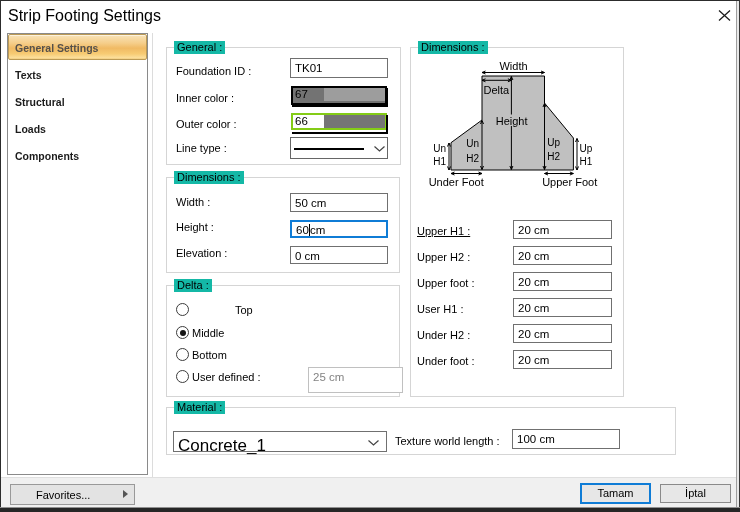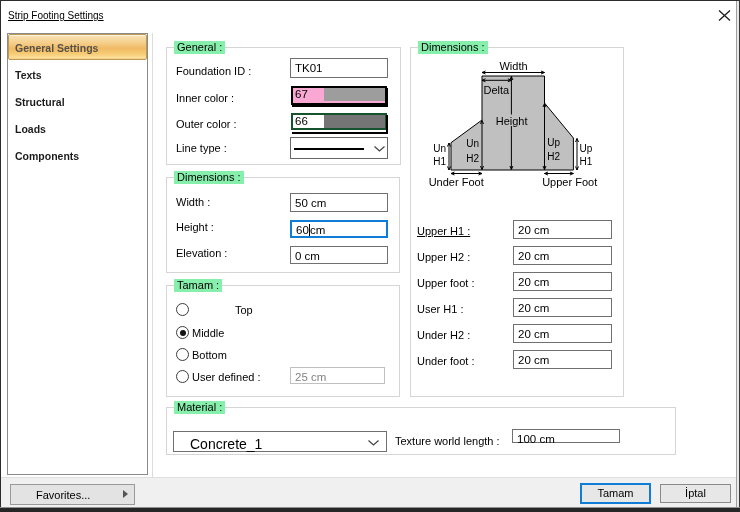--- a/index.html
+++ b/index.html
@@ -1,38 +1,38 @@
 <!DOCTYPE html>
 <html><head>
 <meta charset="utf-8">
 <style>
 * { margin:0; padding:0; box-sizing:border-box; }
 html,body { width:740px; height:512px; overflow:hidden; }
 body { position:relative; background:#fff; font-family:"Liberation Sans", sans-serif; font-size:11px; color:#000; }
 .abs { position:absolute; }
 .grp { position:absolute; border:1px solid #d5d5d5; }
-.glabel { position:absolute; top:-7px; left:7px; background:#86efac; padding:0 3px; font-size:11px; line-height:13px; white-space:nowrap; }
+.glabel { position:absolute; top:-7px; left:7px; background:#14b8a6; padding:0 3px; font-size:11px; line-height:13px; white-space:nowrap; }
 .lbl { position:absolute; font-size:11px; line-height:14px; white-space:nowrap; }
 .inp { position:absolute; border:1px solid #707070; background:#fff; font-size:11.5px; padding:3px 0 0 4px; line-height:13px; white-space:nowrap; }
 .rad { position:absolute; width:13px; height:13px; border:1px solid #3c3c3c; border-radius:50%; background:#fff; }
 .rad .dot { position:absolute; left:2.5px; top:2.5px; width:6px; height:6px; border-radius:50%; background:#151515; }
 .chev { position:absolute; width:11px; height:6px; }
 </style>
 </head>
 <body>
 
 <div class="abs" style="left:0;top:0;width:740px;height:1px;background:#2c2c2c;"></div>
 <div class="abs" style="left:0;top:0;width:1px;height:508px;background:#2c2c2c;"></div>
 <div class="abs" style="left:736px;top:1px;width:1px;height:507px;background:#9f9f9f;"></div>
 <div class="abs" style="left:737px;top:1px;width:2px;height:507px;background:#e9e9e9;"></div>
 <div class="abs" style="left:739px;top:0;width:1px;height:512px;background:#383838;"></div>
 <div class="abs" style="left:0;top:507px;width:740px;height:1px;background:#909090;"></div>
 <div class="abs" style="left:0;top:508px;width:740px;height:4px;background:#262626;"></div>
 
-<div class="abs" style="left:8px;top:9px;font-size:10px;line-height:14px;text-decoration:underline;">Strip Footing Settings</div>
+<div class="abs" style="left:8px;top:9px;font-size:16px;line-height:14px;">Strip Footing Settings</div>
 <svg class="abs" style="left:718px;top:10px;" width="13" height="11" viewBox="0 0 13 11">
   <path d="M1 0.5 L12 10.5 M12 0.5 L1 10.5" stroke="#1a1a1a" stroke-width="1.25" fill="none"></path>
 </svg>
 
 <div class="abs" style="left:1px;top:477px;width:735px;height:1px;background:#dfdfdf;"></div>
 <div class="abs" style="left:1px;top:478px;width:735px;height:29px;background:#f0f0f0;"></div>
 <div class="abs" style="left:10px;top:484px;width:125px;height:21px;background:#e3e3e3;border:1px solid #999;"></div>
 <div class="lbl" style="left:36px;top:488px;">Favorites...</div>
 <div class="abs" style="left:123px;top:490px;width:0;height:0;border-left:5px solid #555;border-top:4.5px solid transparent;border-bottom:4.5px solid transparent;"></div>
 <div class="abs" style="left:580px;top:483px;width:71px;height:21px;background:#e7e7e7;border:2px solid #0f7cd6;text-align:center;padding-top:2px;font-size:11px;">Tamam</div>
@@ -48,42 +48,42 @@
 
 <div class="abs" style="left:152px;top:33px;width:1px;height:444px;background:#dcdcdc;"></div>
 
 <div class="grp" style="left:166px;top:47px;width:235px;height:118px;">
     <span class="glabel">General :</span>
   </div>
 <div class="grp" style="left:166px;top:177px;width:234px;height:96px;">
     <span class="glabel">Dimensions :</span>
   </div>
 <div class="grp" style="left:166px;top:285px;width:234px;height:112px;">
-    <span class="glabel">Tamam :</span>
+    <span class="glabel">Delta :</span>
   </div>
 <div class="grp" style="left:166px;top:407px;width:510px;height:48px;">
     <span class="glabel">Material :</span>
   </div>
 <div class="grp" style="left:410px;top:47px;width:214px;height:350px;">
     <span class="glabel">Dimensions :</span>
   </div>
 
 <div class="lbl" style="left:176px;top:64px;">Foundation ID :</div>
 <div class="inp" style="left:290px;top:58px;width:98px;height:20px;">TK01</div>
 
 <div class="lbl" style="left:176px;top:91px;">Inner color :</div>
-<div class="abs" style="left:291px;top:86px;width:96px;height:19px;border:2px solid #000;background:#f9a8d4;">
+<div class="abs" style="left:291px;top:86px;width:96px;height:19px;border:2px solid #000;background:#737373;">
   <div class="abs" style="left:31px;top:0;width:61px;height:13px;background:#9d9d9d;"></div>
   <div class="abs" style="left:2px;top:0px;font-size:11.5px;line-height:13px;">67</div>
 </div>
 <div class="abs" style="left:292px;top:104.5px;width:96px;height:2px;background:#000;"></div>
 <div class="abs" style="left:385.5px;top:88px;width:2px;height:18px;background:#000;"></div>
 
 <div class="lbl" style="left:176px;top:117px;">Outer color :</div>
-<div class="abs" style="left:291px;top:113px;width:96px;height:17px;border:2px solid #14532d;background:#fff;">
+<div class="abs" style="left:291px;top:113px;width:96px;height:17px;border:2px solid #84cc16;background:#fff;">
   <div class="abs" style="left:31px;top:0;width:61px;height:13px;background:#757575;"></div>
   <div class="abs" style="left:2px;top:0px;font-size:11.5px;line-height:13px;">66</div>
 </div>
 <div class="abs" style="left:292px;top:131.5px;width:96px;height:2px;background:#000;"></div>
 <div class="abs" style="left:385.5px;top:115px;width:2px;height:18px;background:#000;"></div>
 
 <div class="lbl" style="left:176px;top:141px;">Line type :</div>
 <div class="abs" style="left:290px;top:137px;width:98px;height:22px;border:1px solid #666;background:#fff;">
   <div class="abs" style="left:3px;top:10px;width:70px;height:1.5px;background:#000;"></div>
   <svg class="chev" style="left:83px;top:8px;" viewBox="0 0 11 6">
@@ -101,30 +101,30 @@
 <div class="rad" style="left:176px;top:303px;"></div>
 <div class="lbl" style="left:192px;top:303px;margin-left:43px;">Top</div>
 <div class="rad" style="left:176px;top:326px;">
     <div class="dot"></div>
   </div>
 <div class="lbl" style="left:192px;top:326px;">Middle</div>
 <div class="rad" style="left:176px;top:348px;"></div>
 <div class="lbl" style="left:192px;top:348px;">Bottom</div>
 <div class="rad" style="left:176px;top:370px;"></div>
 <div class="lbl" style="left:192px;top:370px;">User defined :</div>
-<div class="inp" style="left:290px;top:367px;width:95px;height:17px;border-color:#c0c0c0;color:#838383;">25 cm</div>
+<div class="inp" style="left:308px;top:367px;width:95px;height:26px;border-color:#c0c0c0;color:#838383;">25 cm</div>
 
 <div class="abs" style="left:173px;top:431px;width:214px;height:21px;border:1px solid #707070;background:#fff;">
-  <div class="abs" style="left:16px;top:4px;font-size:14px;">Concrete_1</div>
+  <div class="abs" style="left:4px;top:4px;font-size:17px;">Concrete_1</div>
   <svg class="chev" style="left:194px;top:8px;" viewBox="0 0 11 6">
       <path d="M0.5 0.5 L5.5 5 L10.5 0.5" stroke="#444" stroke-width="1.2" fill="none"></path>
     </svg>
 </div>
 <div class="lbl" style="left:395px;top:434px;">Texture world length :</div>
-<div class="inp" style="left:512px;top:429px;width:108px;height:14px;">100 cm</div>
+<div class="inp" style="left:512px;top:429px;width:108px;height:20px;">100 cm</div>
 
 <div class="lbl" style="left:417px;top:224px;text-decoration:underline;">Upper H1 :</div>
 <div class="inp" style="left:513px;top:220px;width:99px;height:19px;">20 cm</div>
 <div class="lbl" style="left:417px;top:250px;">Upper H2 :</div>
 <div class="inp" style="left:513px;top:246px;width:99px;height:19px;">20 cm</div>
 <div class="lbl" style="left:417px;top:276px;">Upper foot :</div>
 <div class="inp" style="left:513px;top:272px;width:99px;height:19px;">20 cm</div>
 <div class="lbl" style="left:417px;top:302px;">User H1 :</div>
 <div class="inp" style="left:513px;top:298px;width:99px;height:19px;">20 cm</div>
 <div class="lbl" style="left:417px;top:328px;">Under H2 :</div>

